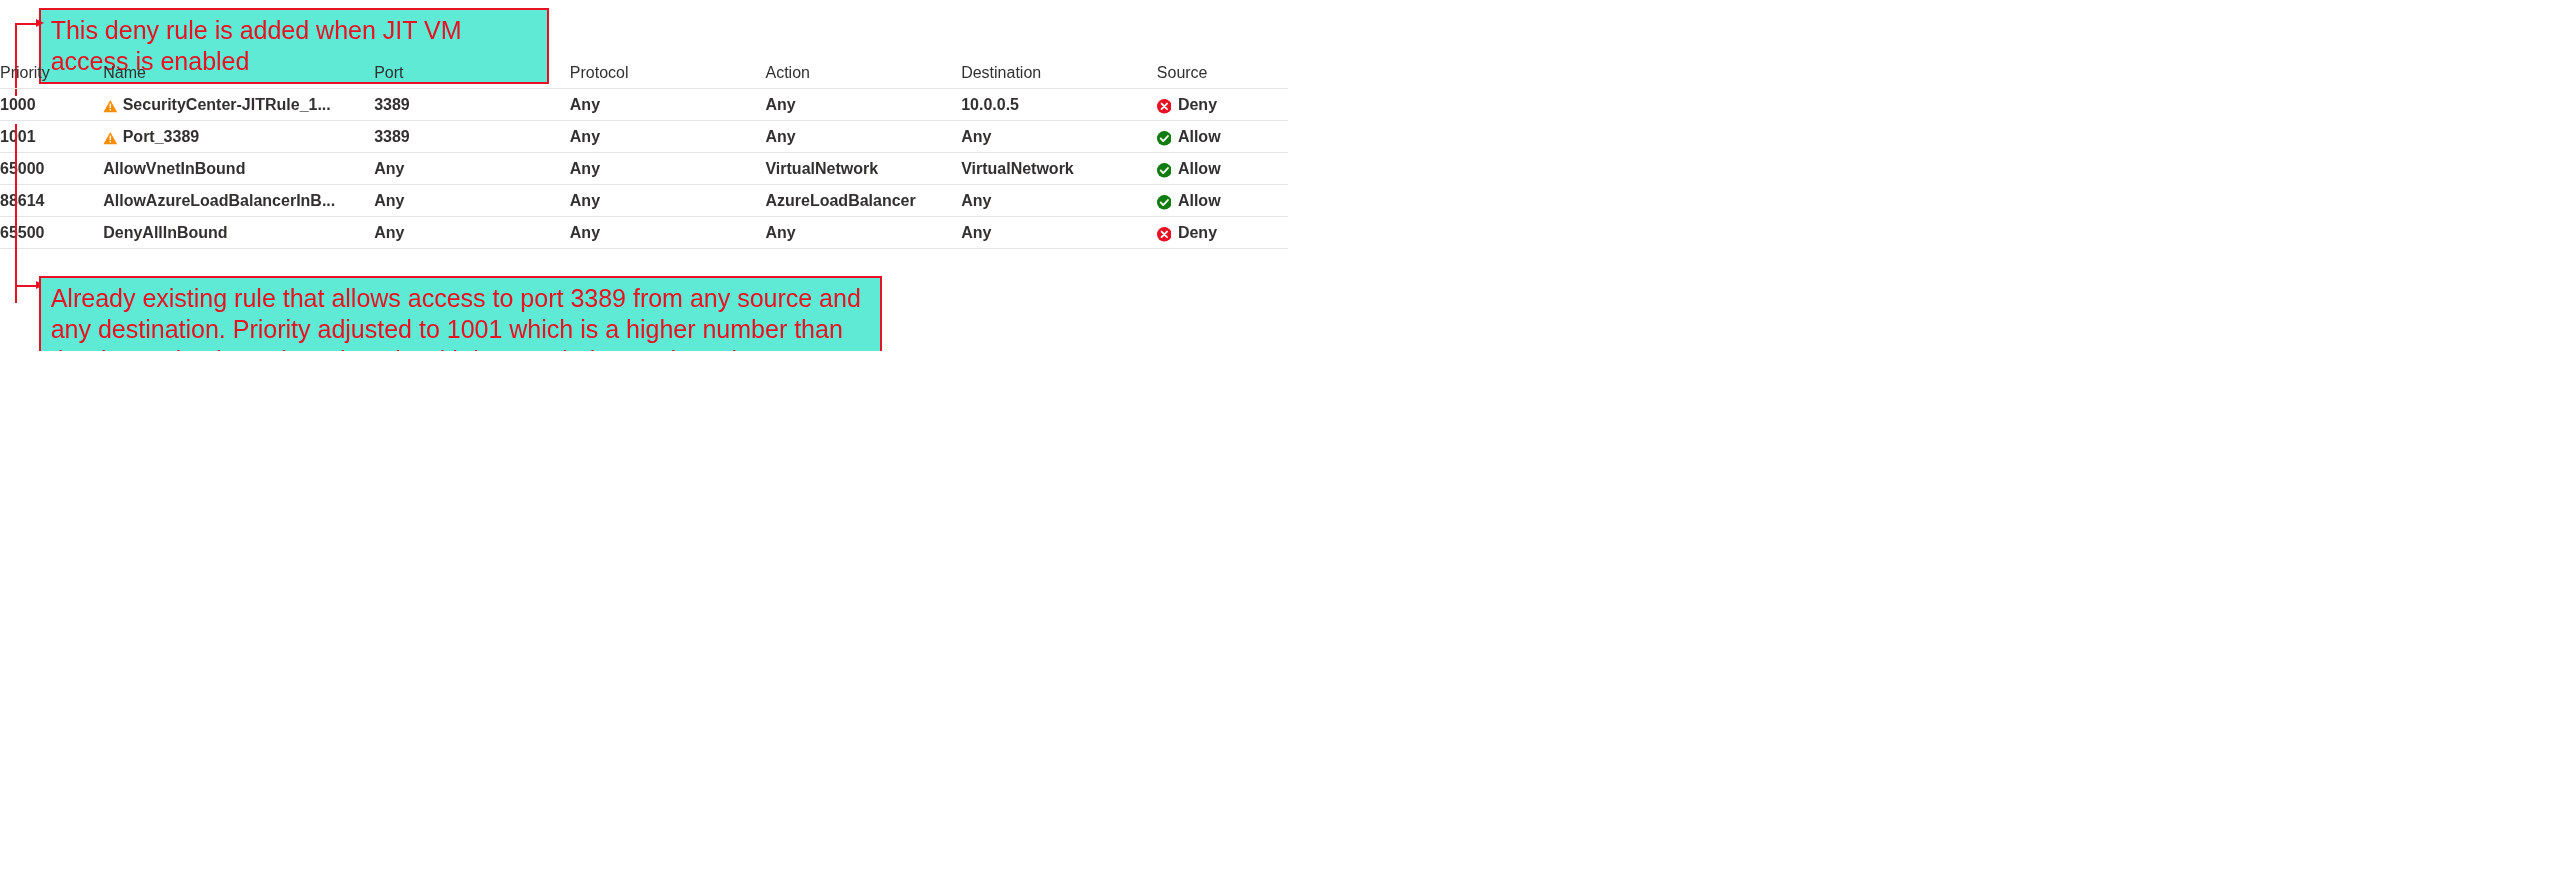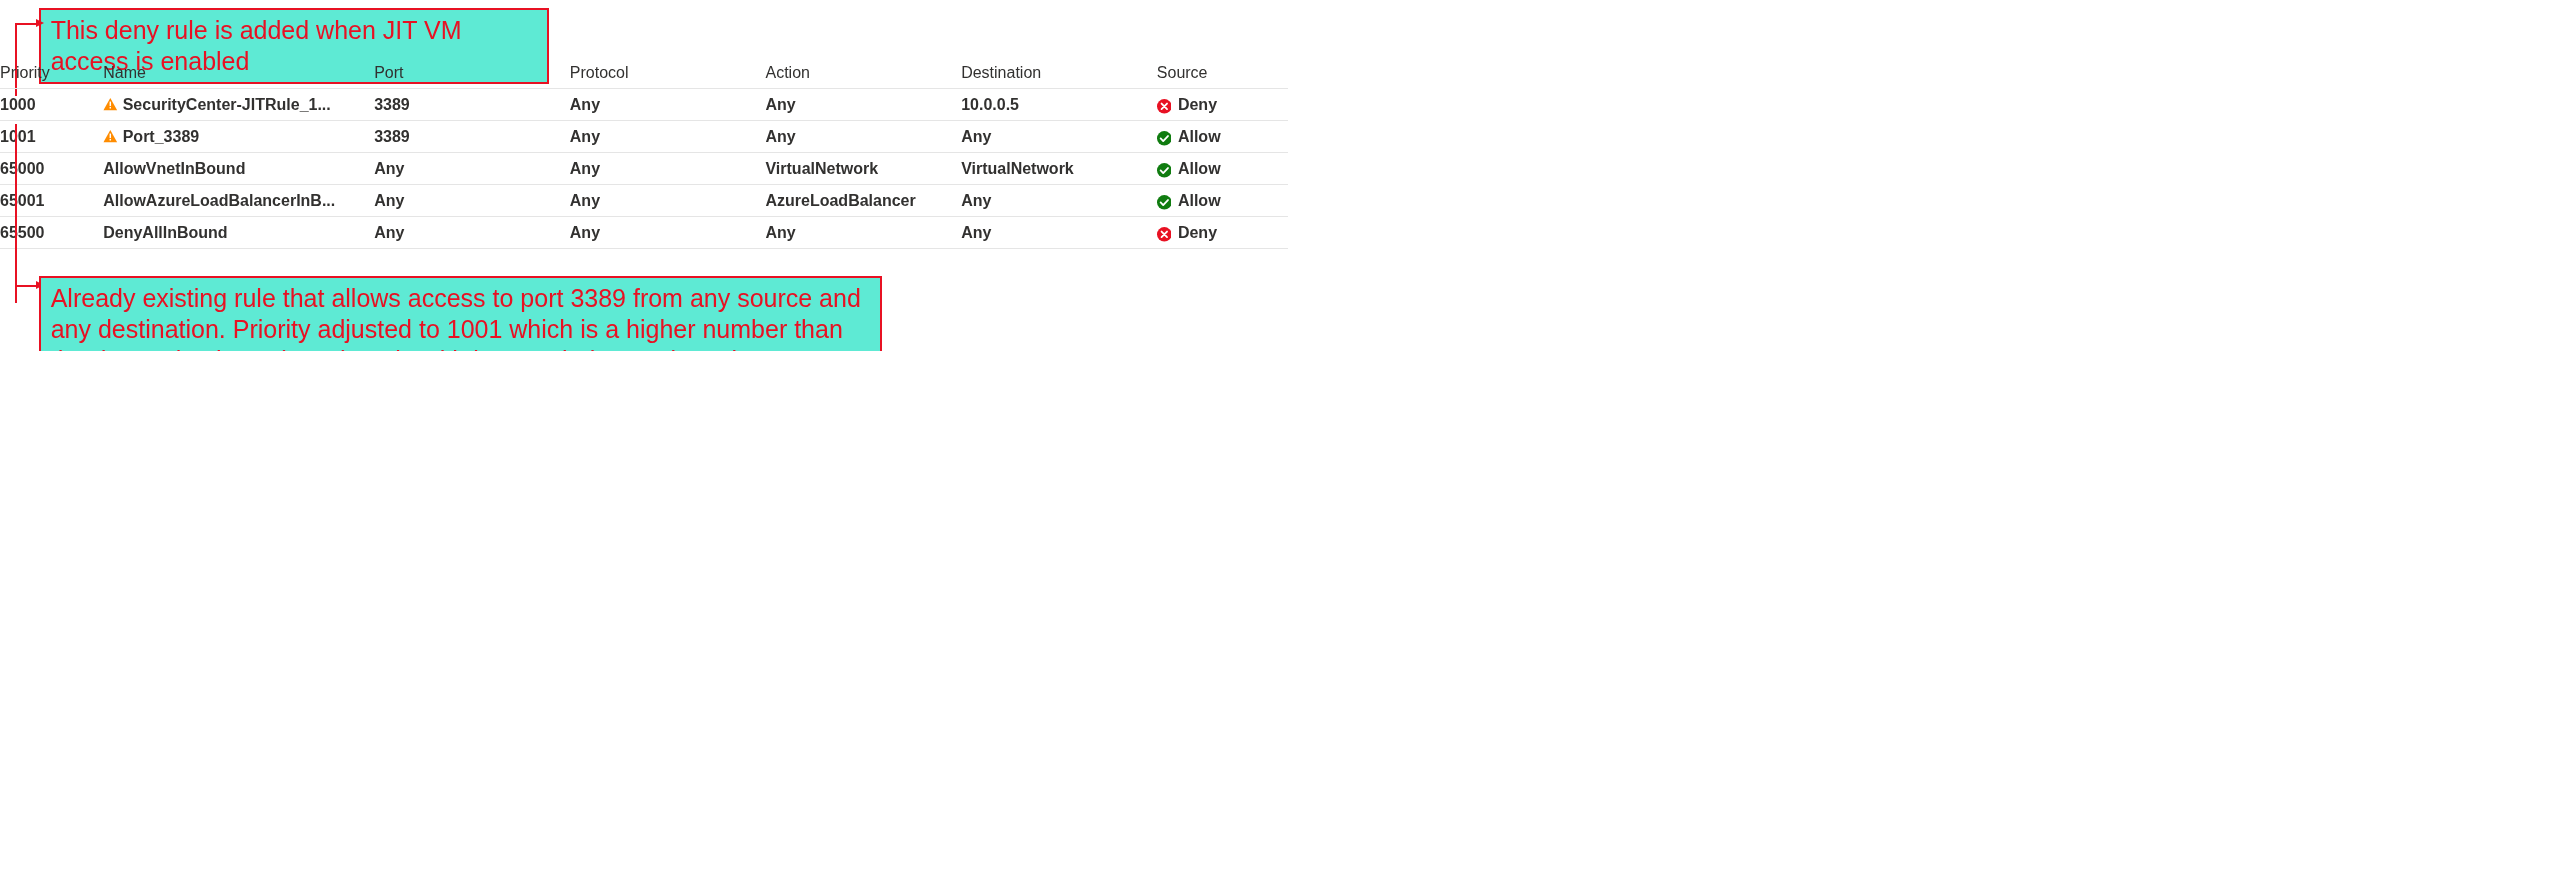--- a/index.html
+++ b/index.html
@@ -17,21 +17,21 @@
   }
   th{font-weight:400}
   col.c-priority{width:96px}
   col.c-name{width:252px}
   col.c-port{width:182px}
   col.c-protocol{width:182px}
   col.c-source{width:182px}
   col.c-dest{width:182px}
   col.c-action{width:122px}
 
-  .name-cell{display:flex;align-items:center;gap:4.9px}
+  .name-cell{display:flex;align-items:flex-end;gap:4.9px}
   .action-cell{display:flex;align-items:flex-end;gap:6.5px}
 
   .warn-icon svg,.allow-icon svg,.deny-icon svg{display:block}
 
   .callout-line{position:absolute;background:#e81123}
   .callout-arrow{position:absolute;width:0;height:0}
 </style>
 </head>
 <body>
 
@@ -146,21 +146,21 @@
     <svg width="14.6" height="14.6" viewBox="0 0 16 16">
                     <circle cx="8" cy="8" r="8" fill="#107c10"></circle>
                     <path d="M4 8.2 6.8 11 12 5.5" stroke="#fff" stroke-width="2" fill="none" stroke-linecap="round" stroke-linejoin="round"></path>
                   </svg>
   </span>
 <span>Allow</span>
               </span>
             </td>
           </tr>
           <tr>
-            <td>65001</td>
+            <td>88614</td>
             <td>
               <span class="name-cell">
                 <span>AllowAzureLoadBalancerInB...</span>
               </span>
             </td>
             <td>Any</td>
             <td>Any</td>
             <td>AzureLoadBalancer</td>
             <td>Any</td>
             <td>

